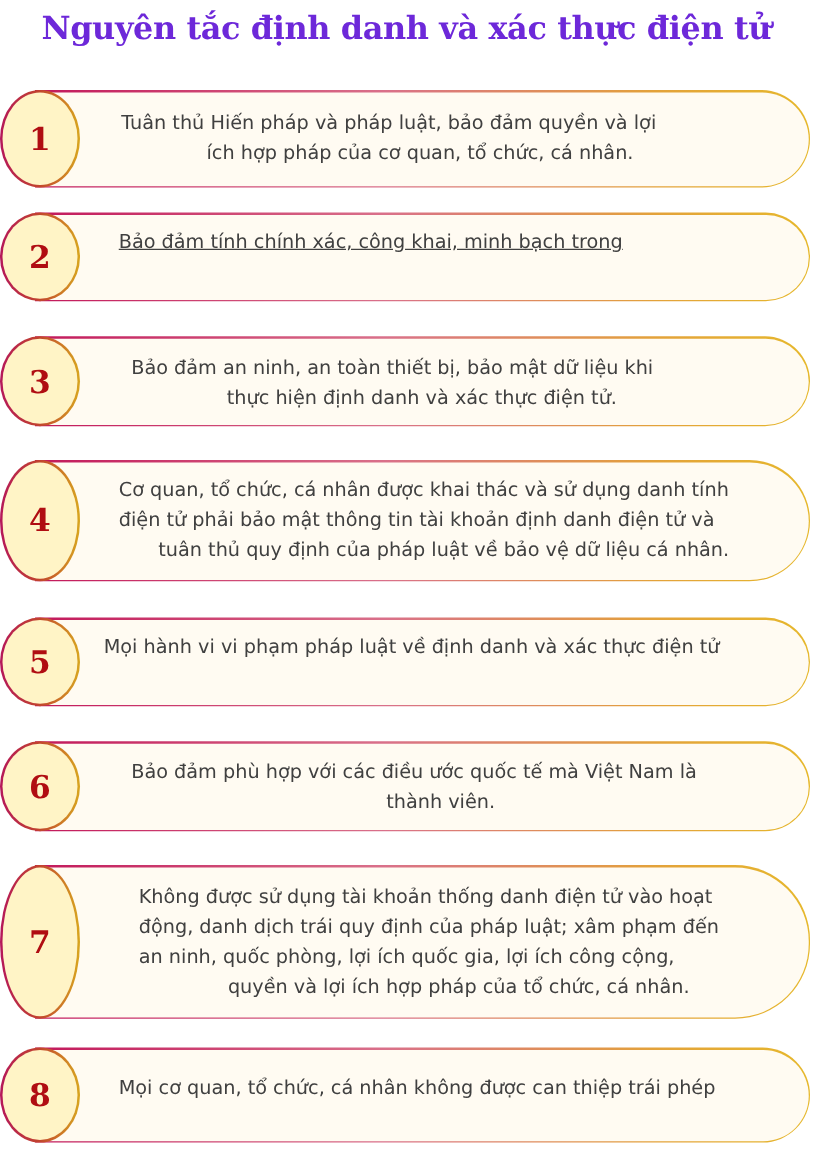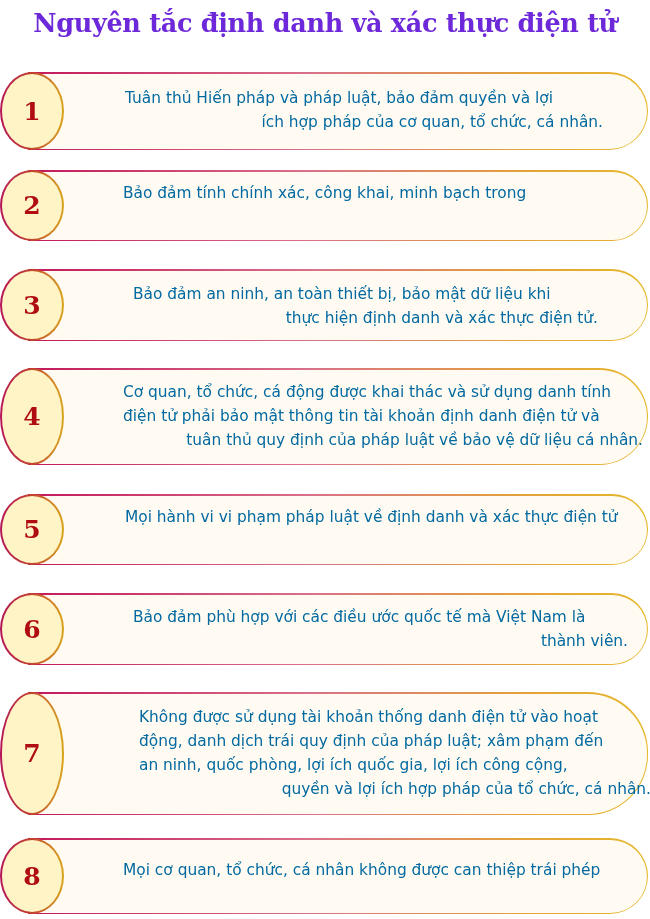--- a/index.html
+++ b/index.html
@@ -31,26 +31,25 @@
   }
   .circle-inner {
     width: 100%; height: 100%; border-radius: 50%; background: #fff4c6;
     display: flex; align-items: center; justify-content: center;
   }
   .num {
     font-family: "DejaVu Serif", "Liberation Serif", serif; font-weight: bold;
     font-size: 25px; color: #b00d12;
   }
   .text {
-    position: absolute; color: #0369a1; font-size: 15.4px; line-height: 24px;
+    position: absolute; color: #404040; font-size: 15.4px; line-height: 24px;
     text-align: justify;
-    margin-left: 28px;
   }
   .text span { display: block; }
-  .text .last { text-align: right; }
+  .text .last { text-align: center; }
 </style>
 </head>
 <body>
 
 <div class="title">Nguyên tắc định danh và xác thực điện tử</div>
 
 <div class="item" style="top:72px;height:78px;">
   <div class="pill">
       <div class="pill-inner"></div>
     </div>
@@ -67,21 +66,21 @@
 
 <div class="item" style="top:170px;height:71px;">
   <div class="pill">
       <div class="pill-inner"></div>
     </div>
   <div class="circle">
       <div class="circle-inner">
         <span class="num">2</span>
       </div>
     </div>
-  <div class="text" style="left:95px;width:462px;top:11px;">
+  <div class="text" style="left:95px;width:462px;top:11px;text-decoration:underline;">
     <span>Bảo đảm tính chính xác, công khai, minh bạch trong</span>
   </div>
 </div>
 
 <div class="item" style="top:269px;height:72px;">
   <div class="pill">
       <div class="pill-inner"></div>
     </div>
   <div class="circle">
       <div class="circle-inner">
@@ -97,36 +96,36 @@
 <div class="item" style="top:368px;height:97px;">
   <div class="pill">
       <div class="pill-inner"></div>
     </div>
   <div class="circle">
       <div class="circle-inner">
         <span class="num">4</span>
       </div>
     </div>
   <div class="text" style="left:95px;width:520px;top:12px;">
-    <span>Cơ quan, tổ chức, cá động được khai thác và sử dụng danh tính</span>
+    <span>Cơ quan, tổ chức, cá nhân được khai thác và sử dụng danh tính</span>
     <span>điện tử phải bảo mật thông tin tài khoản định danh điện tử và</span>
     <span class="last">tuân thủ quy định của pháp luật về bảo vệ dữ liệu cá nhân.</span>
   </div>
 </div>
 
 <div class="item" style="top:494px;height:71px;">
   <div class="pill">
       <div class="pill-inner"></div>
     </div>
   <div class="circle">
       <div class="circle-inner">
         <span class="num">5</span>
       </div>
     </div>
-  <div class="text" style="left:97px;width:535px;top:11px;">
+  <div class="text" style="left:83px;width:535px;top:11px;">
     <span>Mọi hành vi vi phạm pháp luật về định danh và xác thực điện tử</span>
   </div>
 </div>
 
 <div class="item" style="top:593px;height:72px;">
   <div class="pill">
       <div class="pill-inner"></div>
     </div>
   <div class="circle">
       <div class="circle-inner">

